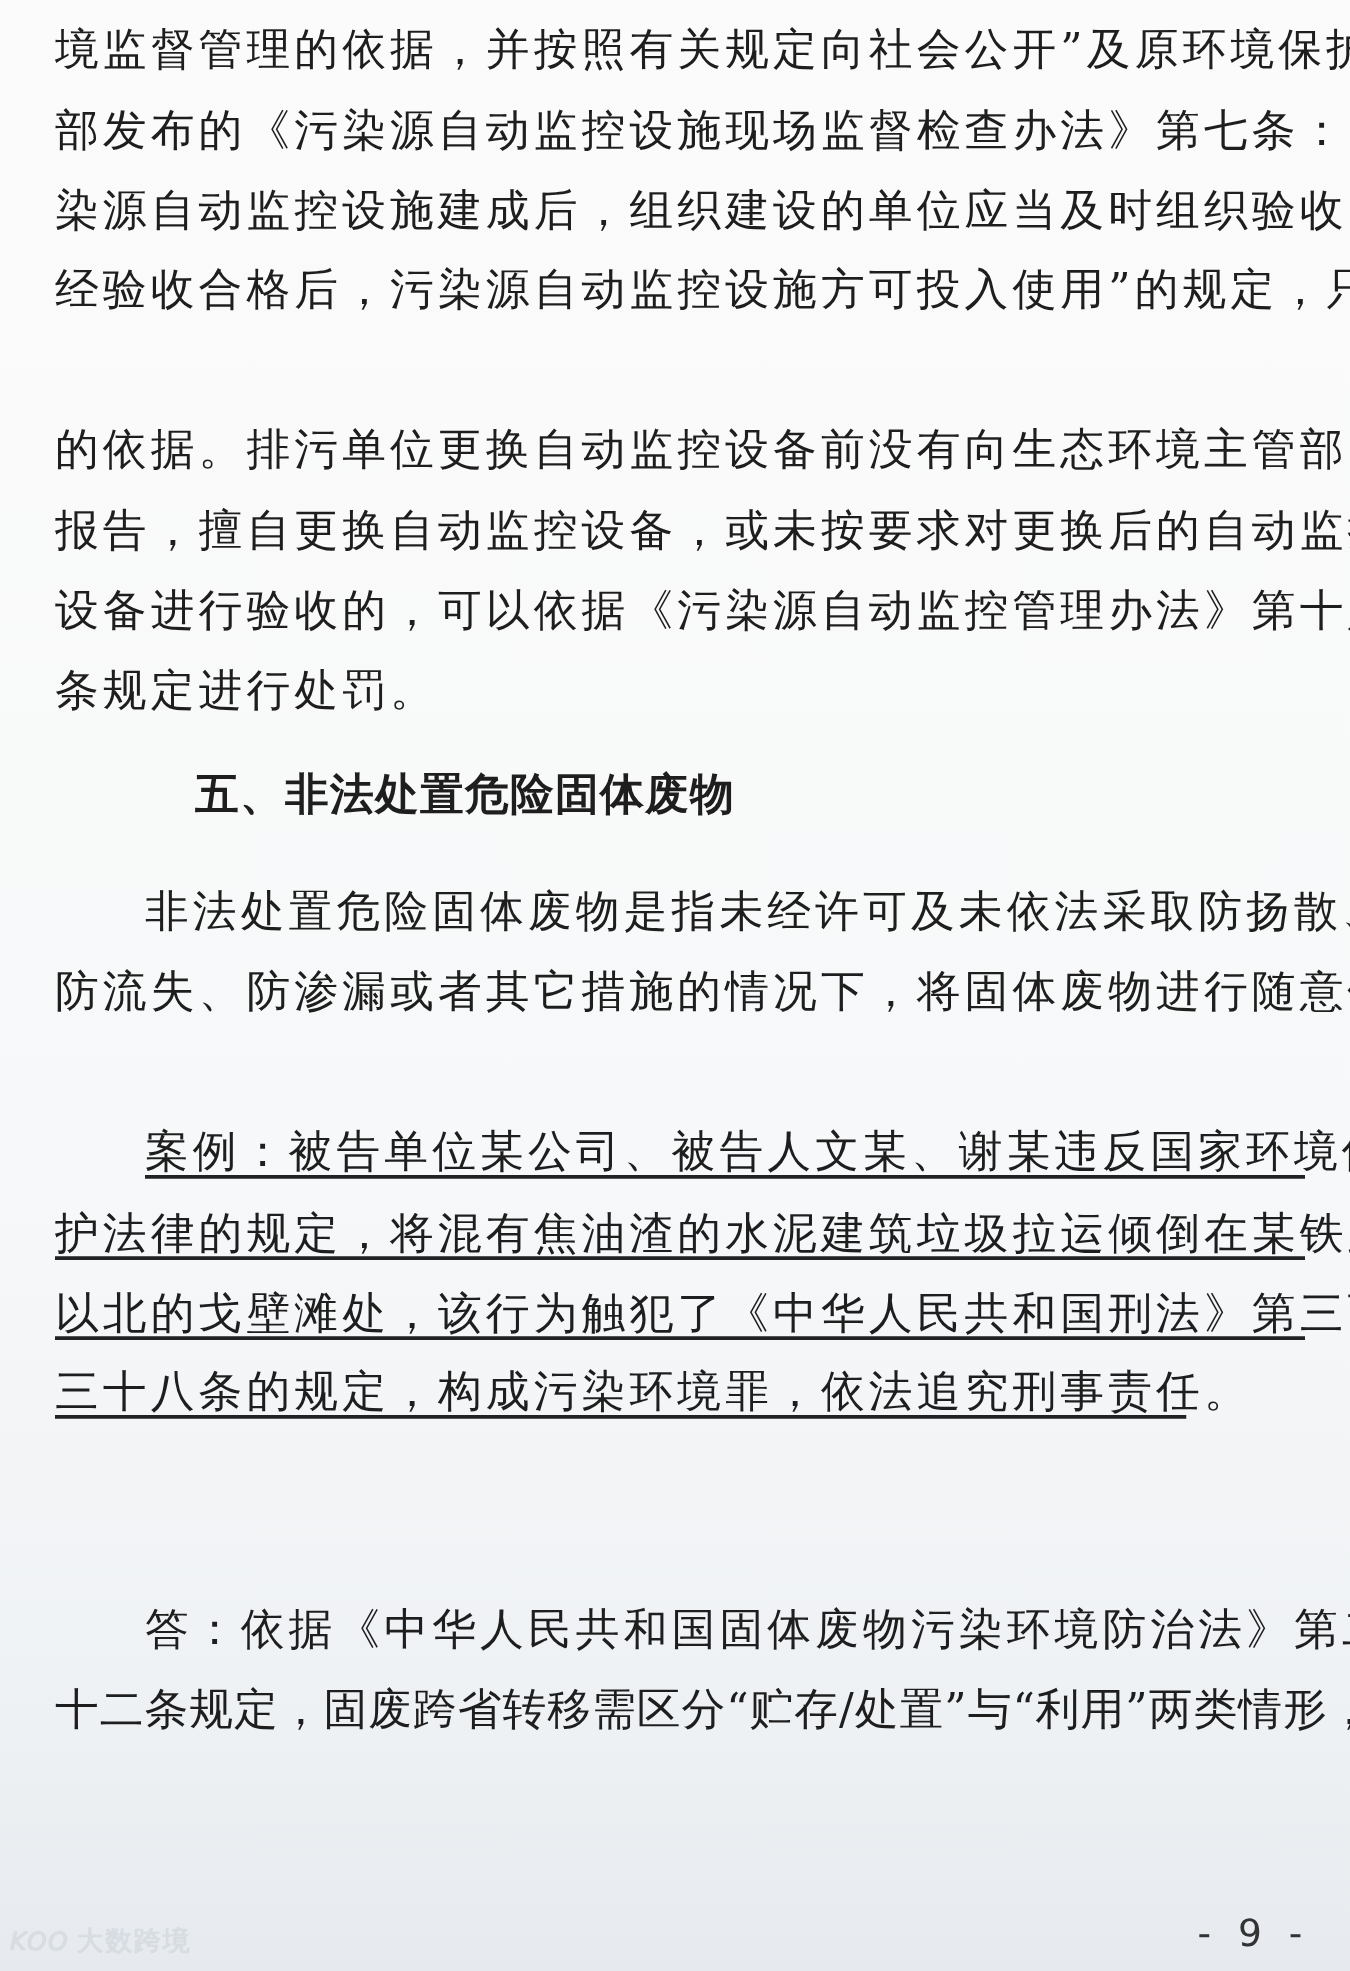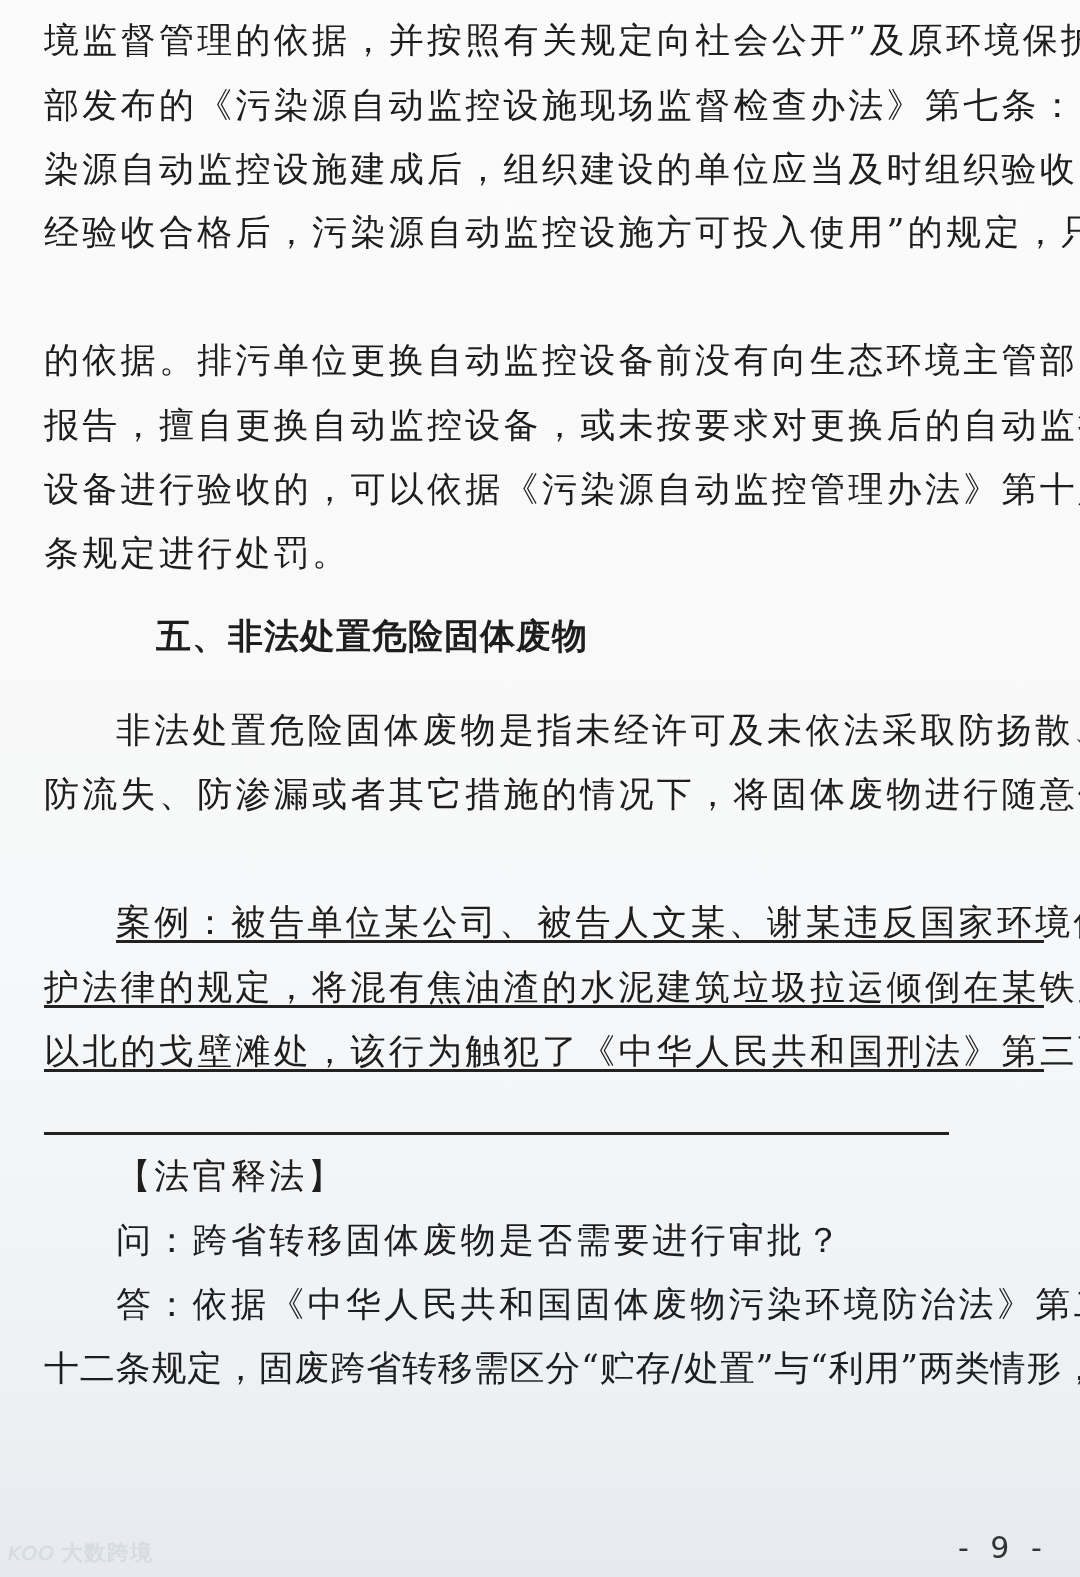--- a/index.html
+++ b/index.html
@@ -105,25 +105,24 @@
 
   <div class="line indent" style="top:900px">案例：被告单位某公司、被告人文某、谢某违反国家环境保</div>
   <div class="u-line" style="left:116px; top:940px; width:928px"></div>
 
   <div class="line" style="top:965px">护法律的规定，将混有焦油渣的水泥建筑垃圾拉运倾倒在某铁路</div>
   <div class="u-line" style="left:44px; top:1005px; width:1000px"></div>
 
   <div class="line" style="top:1029px">以北的戈壁滩处，该行为触犯了《中华人民共和国刑法》第三百</div>
   <div class="u-line" style="left:44px; top:1069px; width:1000px"></div>
 
+  <div class="line short" style="top:1092px; width:auto">三十八条的规定，构成污染环境罪，依法追究刑事责任。</div>
   <div class="u-line" style="left:44px; top:1132px; width:905px"></div>
 
-  <div class="line short" style="top:1154px; left:116px; width:auto">【法官释法】</div>
 
-  <div class="line short" style="top:1218px; left:116px; width:auto">问：跨省转移固体废物是否需要进行审批？</div>
   <div class="line indent" style="top:1282px">答：依据《中华人民共和国固体废物污染环境防治法》第二</div>
   <div class="line" style="top:1346px; letter-spacing:0.8px">十二条规定，固废跨省转移需区分“贮存/处置”与“利用”两类情形，</div>
 
   <div class="footer-logo">
     <span class="logo-mark">KOO</span><span>大数跨境</span>
   </div>
   <div class="page-number">- 9 -</div>
 </div>
 
 </body></html>

